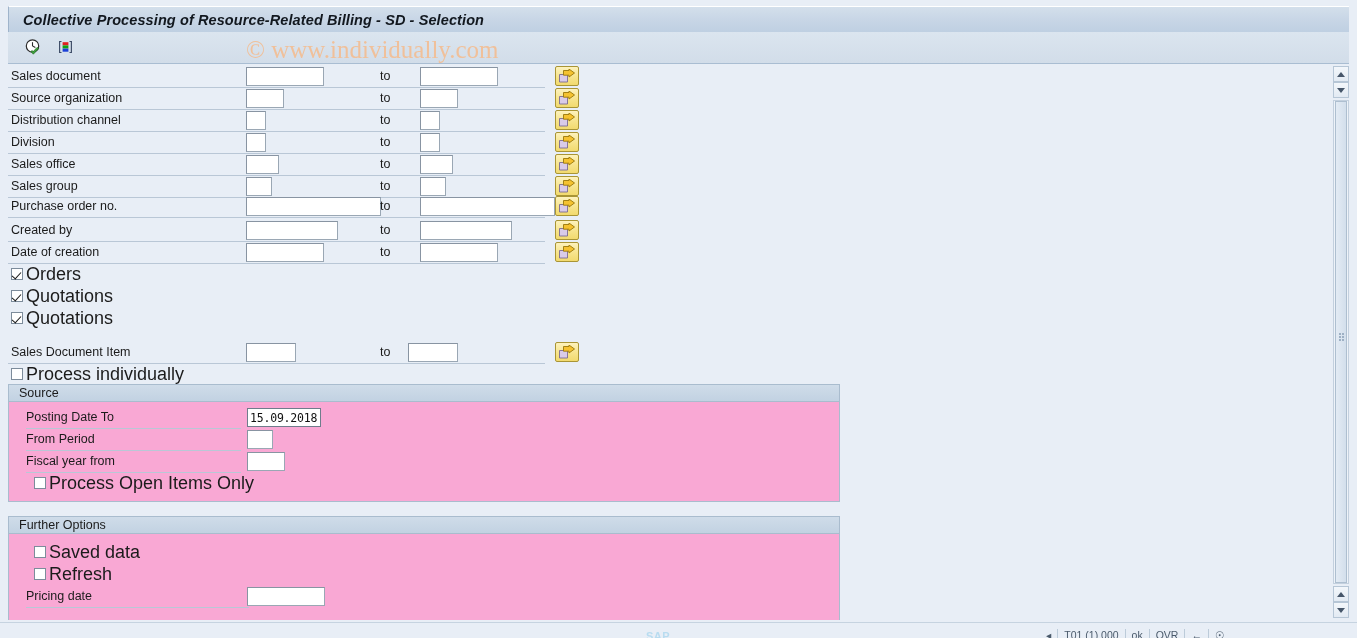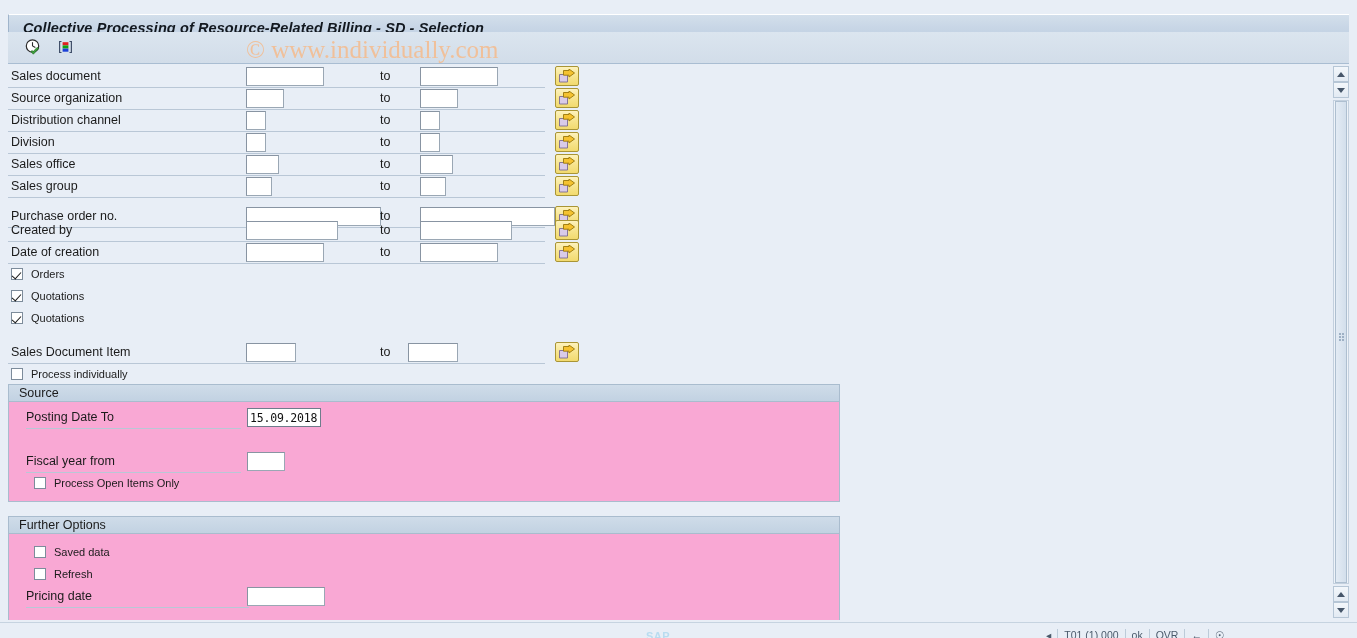--- a/index.html
+++ b/index.html
@@ -11,21 +11,21 @@
     font-family: "Liberation Sans", sans-serif;
   }
   #app {
     position: relative;
     width: 1357px; height: 638px;
     background: #e8eef6;
   }
 
   
   .titlebar {
-    position: absolute; left: 8px; top: 14px;
+    position: absolute; left: 8px; top: 6px;
     width: 1341px; height: 26px;
     background: linear-gradient(to bottom, #d3dfeb 0%, #c8d6e6 50%, #bfd0e2 100%);
     border-top: 1px solid #ffffff;
     border-left: 1px solid #9fb4cb;
     display: flex; align-items: center;
   }
   .titlebar-text {
     font-size: 14.5px;
     font-weight: bold;
     font-style: italic;
@@ -144,23 +144,23 @@
   .cbox.checked::after {
     content: "";
     position: absolute;
     left: 2px; top: 1px;
     width: 4px; height: 8px;
     border: solid #1a1a1a;
     border-width: 0 1.6px 1.6px 0;
     transform: rotate(42deg);
   }
   .cblabel {
-    font-size: 11px;
+    font-size: 18px;
     color: #1b1b1b;
-    margin-left: 8px;
+    margin-left: 3px;
     white-space: nowrap;
   }
 
   
   .group {
     position: absolute;
     left: 8px;
     width: 832px;
     border: 1px solid #a9bcce;
     background: #f9a8d4;
@@ -357,21 +357,21 @@
           <input class="inp" value="" style="left: 246px; width: 26px;">
           <div class="to-lbl" style="left: 380px;">to</div>
           <input class="inp" value="" style="left: 420px; width: 26px;">
           <div class="msel" style="left: 555px; top: 0px;">
             <svg width="18" height="15" viewBox="0 0 18 15">
               <path d="M1.5 5.5 L1.5 13 L9.5 13 L9.5 5.5 Z" fill="#d9cbe8" stroke="#7a6b93" stroke-width="0.9"></path>
               <path d="M5.5 1.5 L11 1.5 L11 0 L16.5 4 L11 8 L11 6.2 L5.5 6.2 Z" fill="#f5c230" stroke="#9a7709" stroke-width="0.9"></path>
             </svg>
           </div>
         </div>
-        <div class="row" style="top: 140px;">
+        <div class="row" style="top: 130px;">
           <div class="lbl">Purchase order no.</div>
           <div class="underline" style="width: 537px;"></div>
           <input class="inp" value="" style="left: 246px; width: 135px;">
           <div class="to-lbl" style="left: 380px;">to</div>
           <input class="inp" value="" style="left: 420px; width: 135px;">
           <div class="msel" style="left: 555px; top: 0px;">
             <svg width="18" height="15" viewBox="0 0 18 15">
               <path d="M1.5 5.5 L1.5 13 L9.5 13 L9.5 5.5 Z" fill="#d9cbe8" stroke="#7a6b93" stroke-width="0.9"></path>
               <path d="M5.5 1.5 L11 1.5 L11 0 L16.5 4 L11 8 L11 6.2 L5.5 6.2 Z" fill="#f5c230" stroke="#9a7709" stroke-width="0.9"></path>
             </svg>
@@ -442,20 +442,25 @@
     <div class="group" style="top:318px; height:118px;">
       <div class="group-hdr">Source</div>
       <div class="group-body" style="height:100px;">
 
         <div class="row" style="top:5px;">
           <div class="lbl" style="left:17px;">Posting Date To</div>
           <div class="underline" style="left:17px; width:215px;"></div>
           <input class="inp dated" style="left: 238px; width: 74px;" value="15.09.2018">
         </div>
 
+        <div class="row" style="top:27px;">
+          <div class="lbl" style="left:17px;">From Period</div>
+          <div class="underline" style="left:17px; width:215px;"></div>
+          <input class="inp" style="left: 238px; width: 26px;" value="">
+        </div>
 
         <div class="row" style="top:49px;">
           <div class="lbl" style="left:17px;">Fiscal year from</div>
           <div class="underline" style="left:17px; width:215px;"></div>
           <input class="inp" style="left: 238px; width: 38px;" value="">
         </div>
 
         <div class="cbrow" style="left:25px; top:71px;">
           <div class="cbox"></div>
           <div class="cblabel">Process Open Items Only</div>

